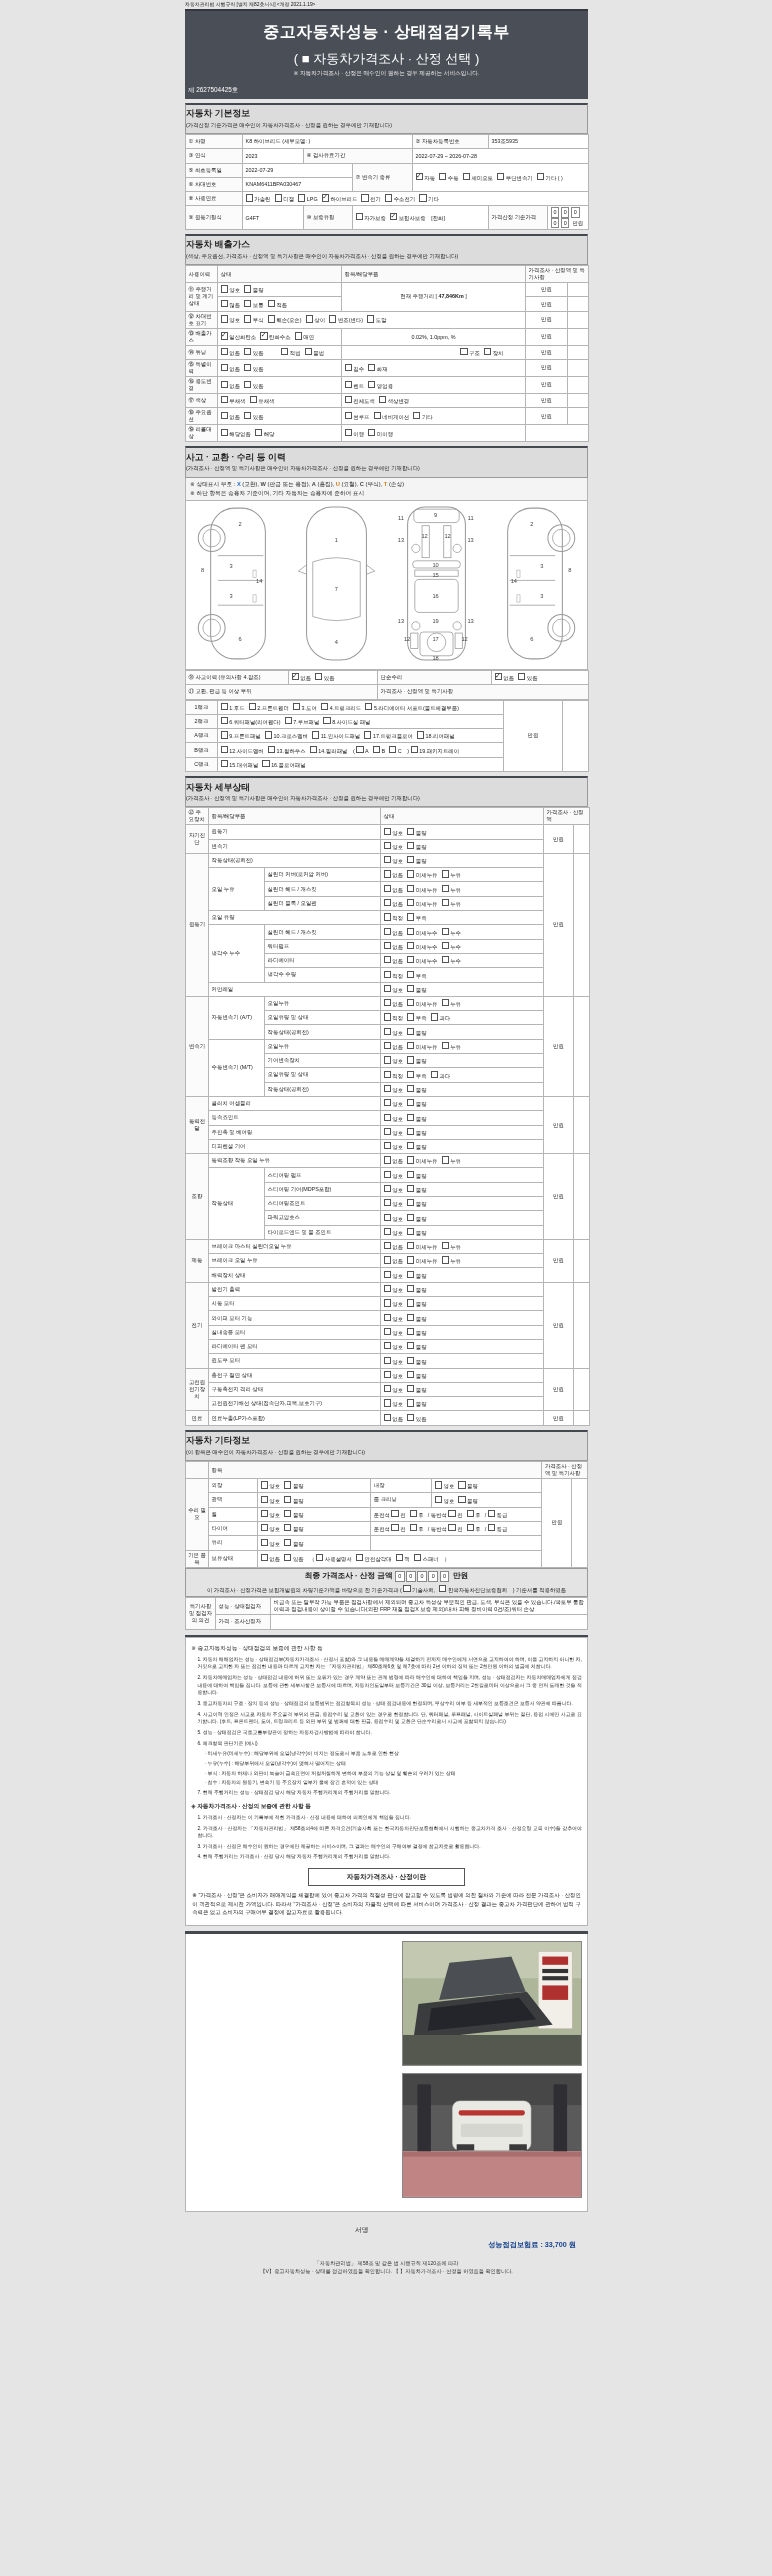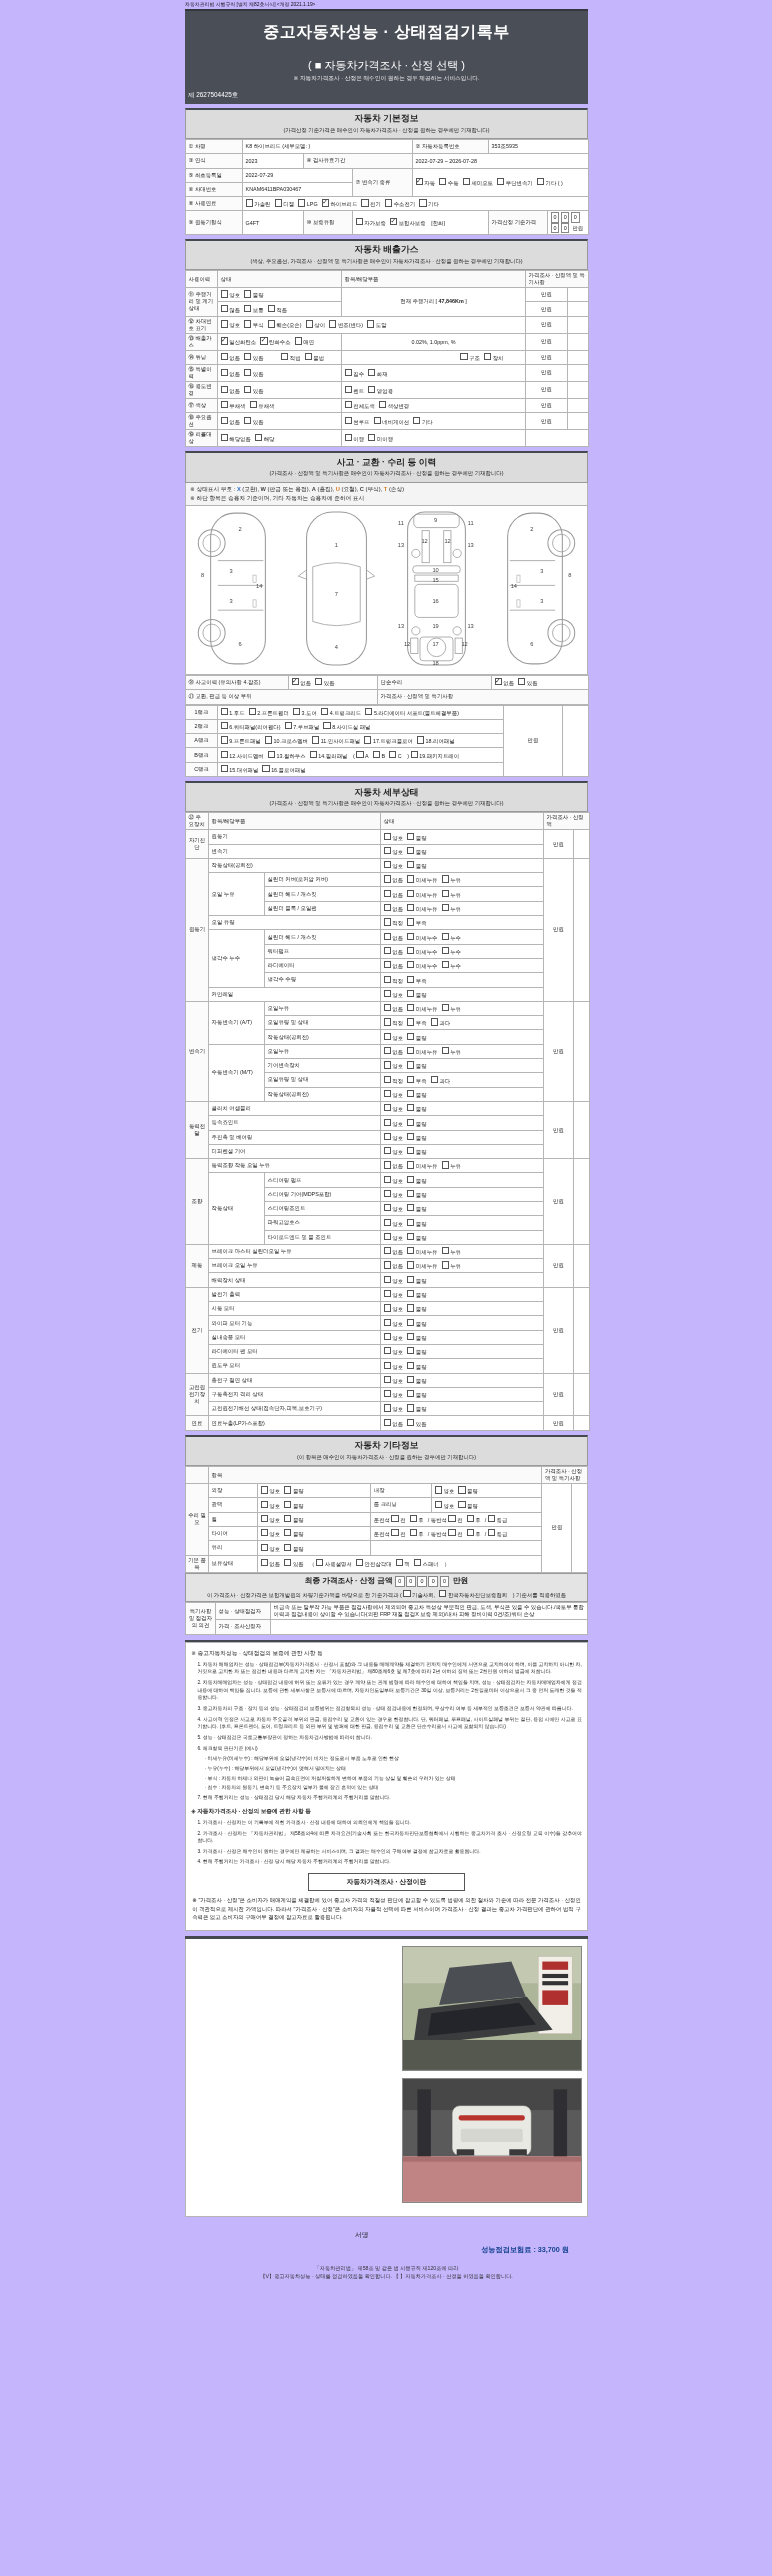--- a/index.html
+++ b/index.html
@@ -1,26 +1,26 @@
 <!DOCTYPE html>
 <html style="font-size:8.2px"><head>
 <meta charset="utf-8">
 <style>
   html,body{margin:0;padding:0;background:#fff;}
-  .sheet{width:773px;height:2576px;position:relative;font-family:"Liberation Sans","DejaVu Sans",sans-serif;color:#222;overflow:hidden;background:#c4b5fd;}
+  .sheet{width:773px;height:2576px;position:relative;font-family:"Liberation Sans","DejaVu Sans",sans-serif;color:#222;overflow:hidden;background:#e5e5e5;}
   .col{width:403px;margin:0 auto;position:relative;}
   .law{font-size:4.9px;color:#111;padding:1px 0 1.5px 0;}
   
   .band{background:#4a4e57;color:#fff;text-align:center;padding:8.2px 0 3.1px 0;border-top:2.1px solid #34373d;}
   .band h1{font-size:16px;margin:3.1px 0 0 0;font-weight:bold;letter-spacing:0.5px;}
-  .band .s1{font-size:11px;margin-top:15px;}
+  .band .s1{font-size:13px;margin-top:7px;}
   .band .s2{font-size:5.7px;margin-top:2.6px;color:#eee;}
   .band .docno{text-align:left;font-size:6.4px;margin:7.2px 0 1px 3.1px;color:#fff;}
   
-  .sechead{background:#dcdcdc;border:0.5px solid #9a9a9a;border-top:2.1px solid #44484f;text-align:center;padding:3.6px 0 4.1px 0;margin-top:4.1px;}
+  .sechead{background:#dcdcdc;border:0.5px solid #9a9a9a;border-top:2.1px solid #44484f;padding:3.6px 0 4.1px 0;margin-top:4.1px;}
   .sechead .ttl{font-size:8.8px;font-weight:bold;}
   .sechead .sub{font-size:5.4px;margin-top:1.5px;color:#222;}
   table{border-collapse:collapse;table-layout:fixed;width:100%;font-size:5.4px;background:#fff;}
   td,th{border:0.5px solid #b5b5b5;padding:1px 2.6px;height:11.3px;vertical-align:middle;overflow:hidden;}
   th{background:#fafafa;font-weight:normal;text-align:left;color:#222;}
   td.lbl,th.lbl{background:#fbfbfb;}
   td.grp{background:#fbfbfb;text-align:center;padding:1px 1px;word-break:break-all;}
   td.itm{background:#fff;}
   td.price{text-align:center;}
   td.ctr{text-align:center;}
@@ -51,21 +51,21 @@
   .noticebody .sub{margin:0 0 2.1px 0;padding-left:13.4px;}
   .noticebody .hd2{font-size:5.7px;margin:5.2px 0 3.1px 0;font-weight:bold;}
   .defbox{border:1px solid #555;width:155px;margin:7.2px auto 4.1px auto;text-align:center;font-size:6.7px;font-weight:bold;padding:2.6px 0;}
   .defbody{font-size:5.4px;line-height:1.6;text-align:justify;padding:1px 1px 4.1px 1px;}
   
   .photos{border:0.5px solid #b5b5b5;border-top:none;background:#fff;padding:7.2px 0 5.2px 0;}
   .photo{width:178px;height:123px;margin:0 0 7.2px 216px;border:0.5px solid #888;position:relative;overflow:hidden;}
   
   .signzone{padding:13.4px 0 0 0;font-size:6.2px;position:relative;height:77px;}
   .signlabel{position:absolute;left:170px;top:14.4px;font-size:6.7px;color:#222;}
-  .fee{position:absolute;right:19px;top:28px;font-size:7.2px;font-weight:bold;color:#15418f;}
+  .fee{position:absolute;right:12px;top:28px;font-size:7.2px;font-weight:bold;color:#15418f;}
   .foot{position:absolute;left:0;right:0;top:47px;text-align:center;font-size:5.2px;color:#333;line-height:1.6;}
 </style>
 </head>
 <body>
 
 <div class="sheet">
   <div class="col">
     <div class="law">자동차관리법 시행규칙 [별지 제82호서식] &lt;개정 2021.1.19&gt;</div>
 
     <div class="band">

